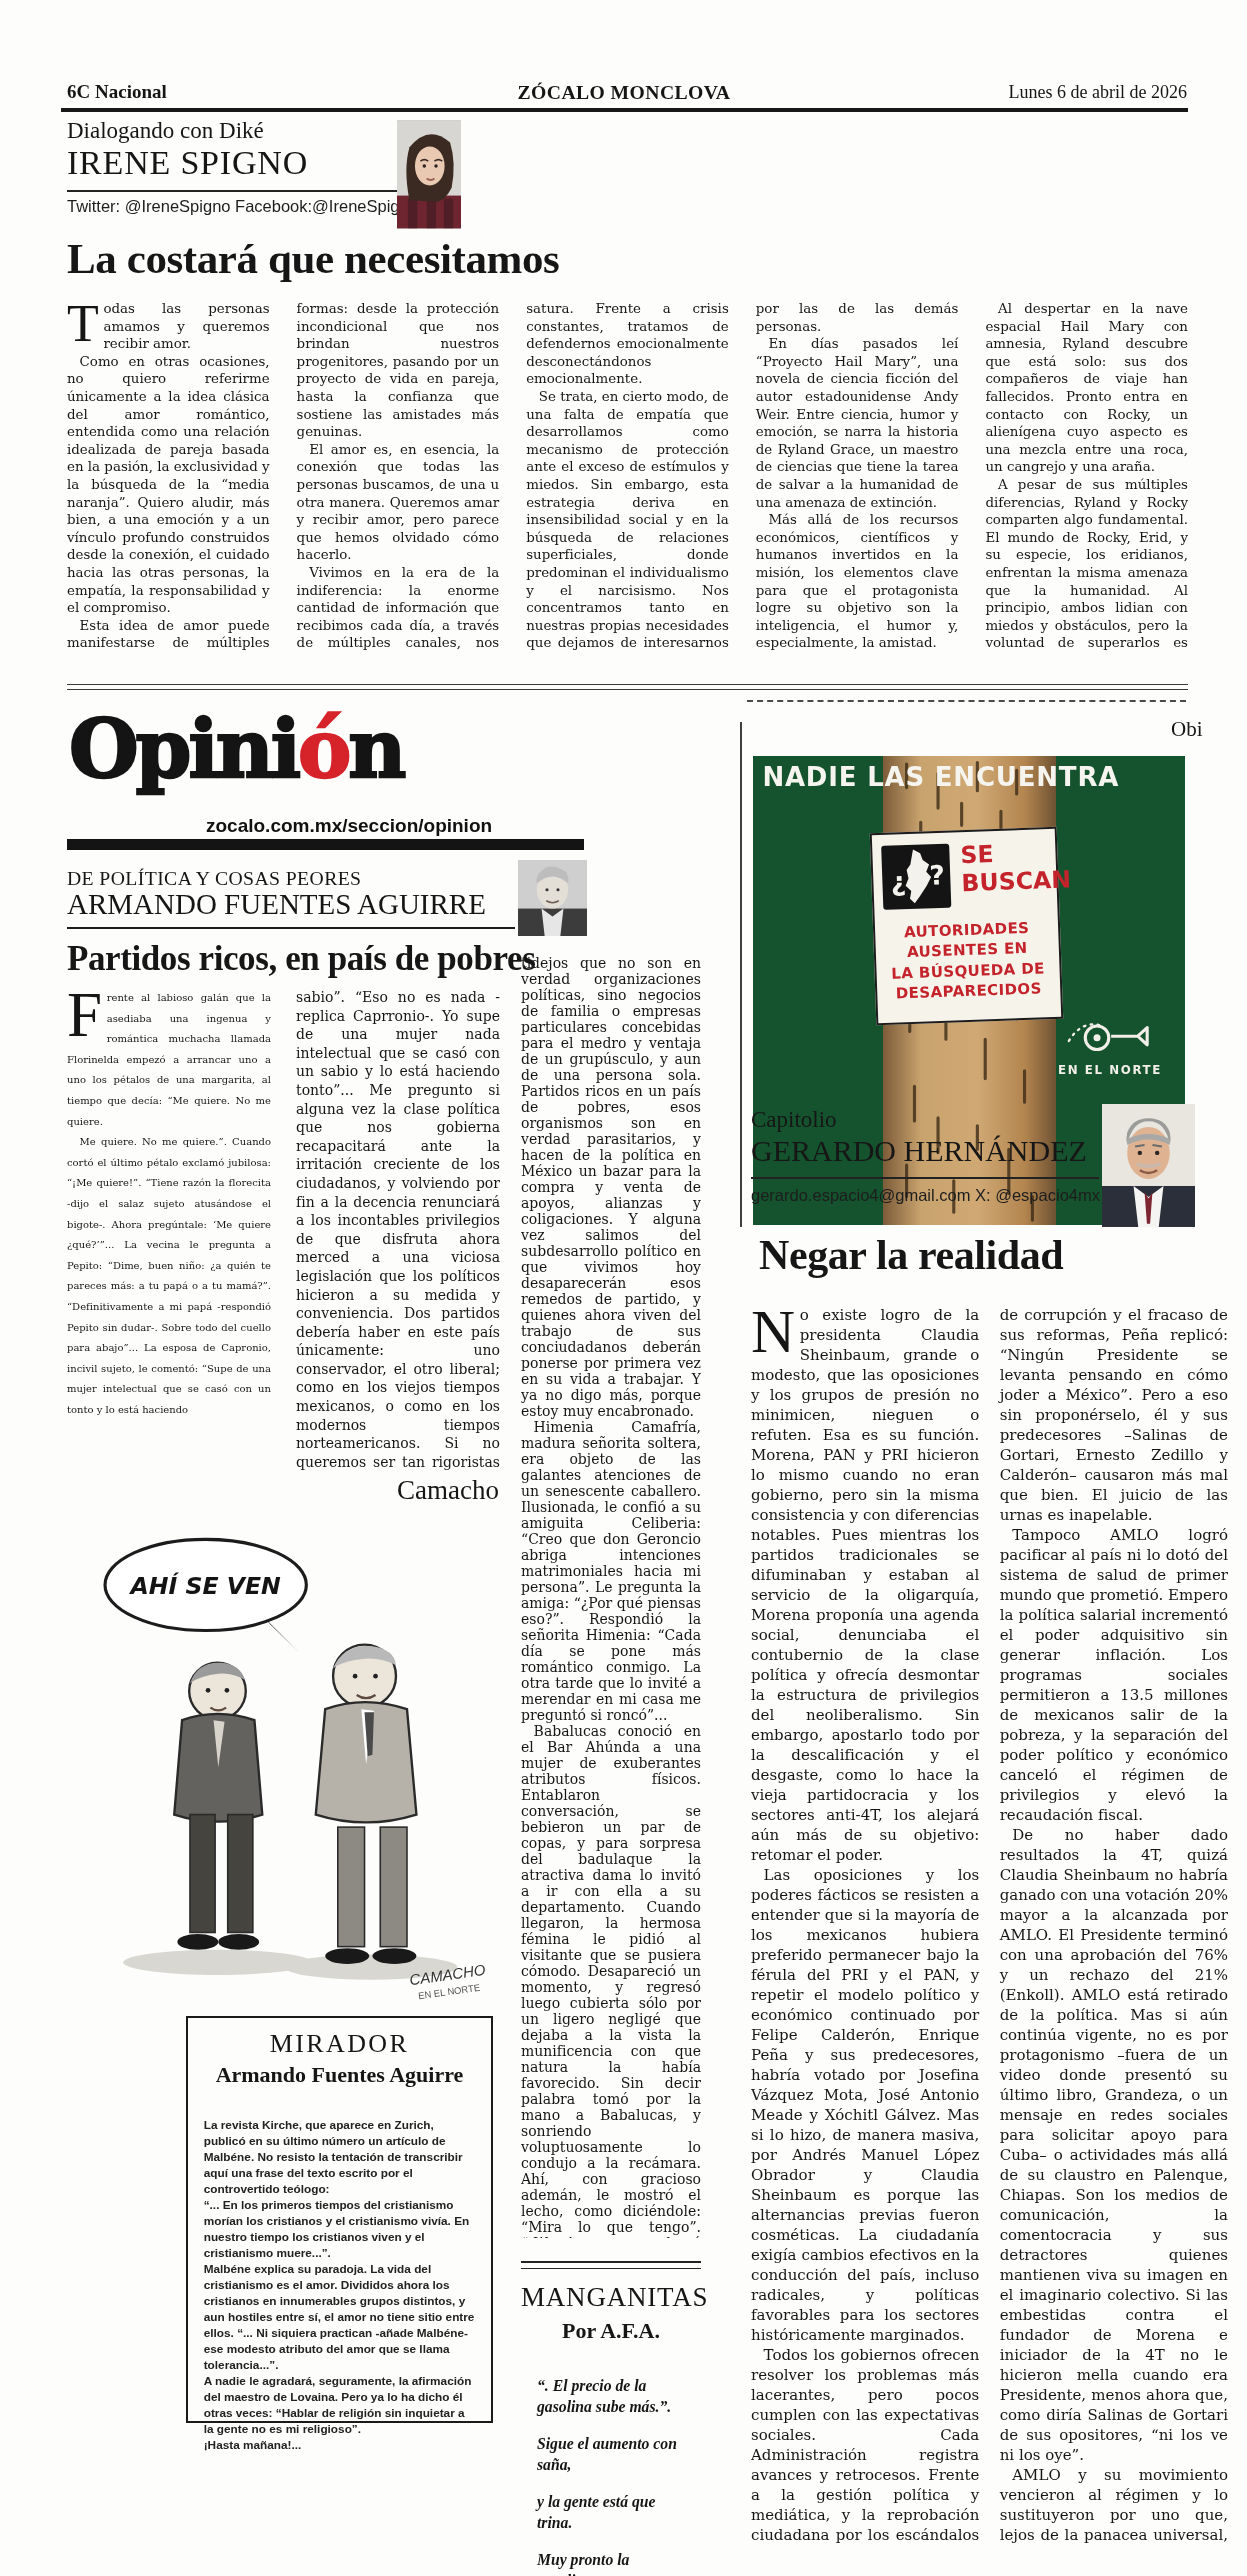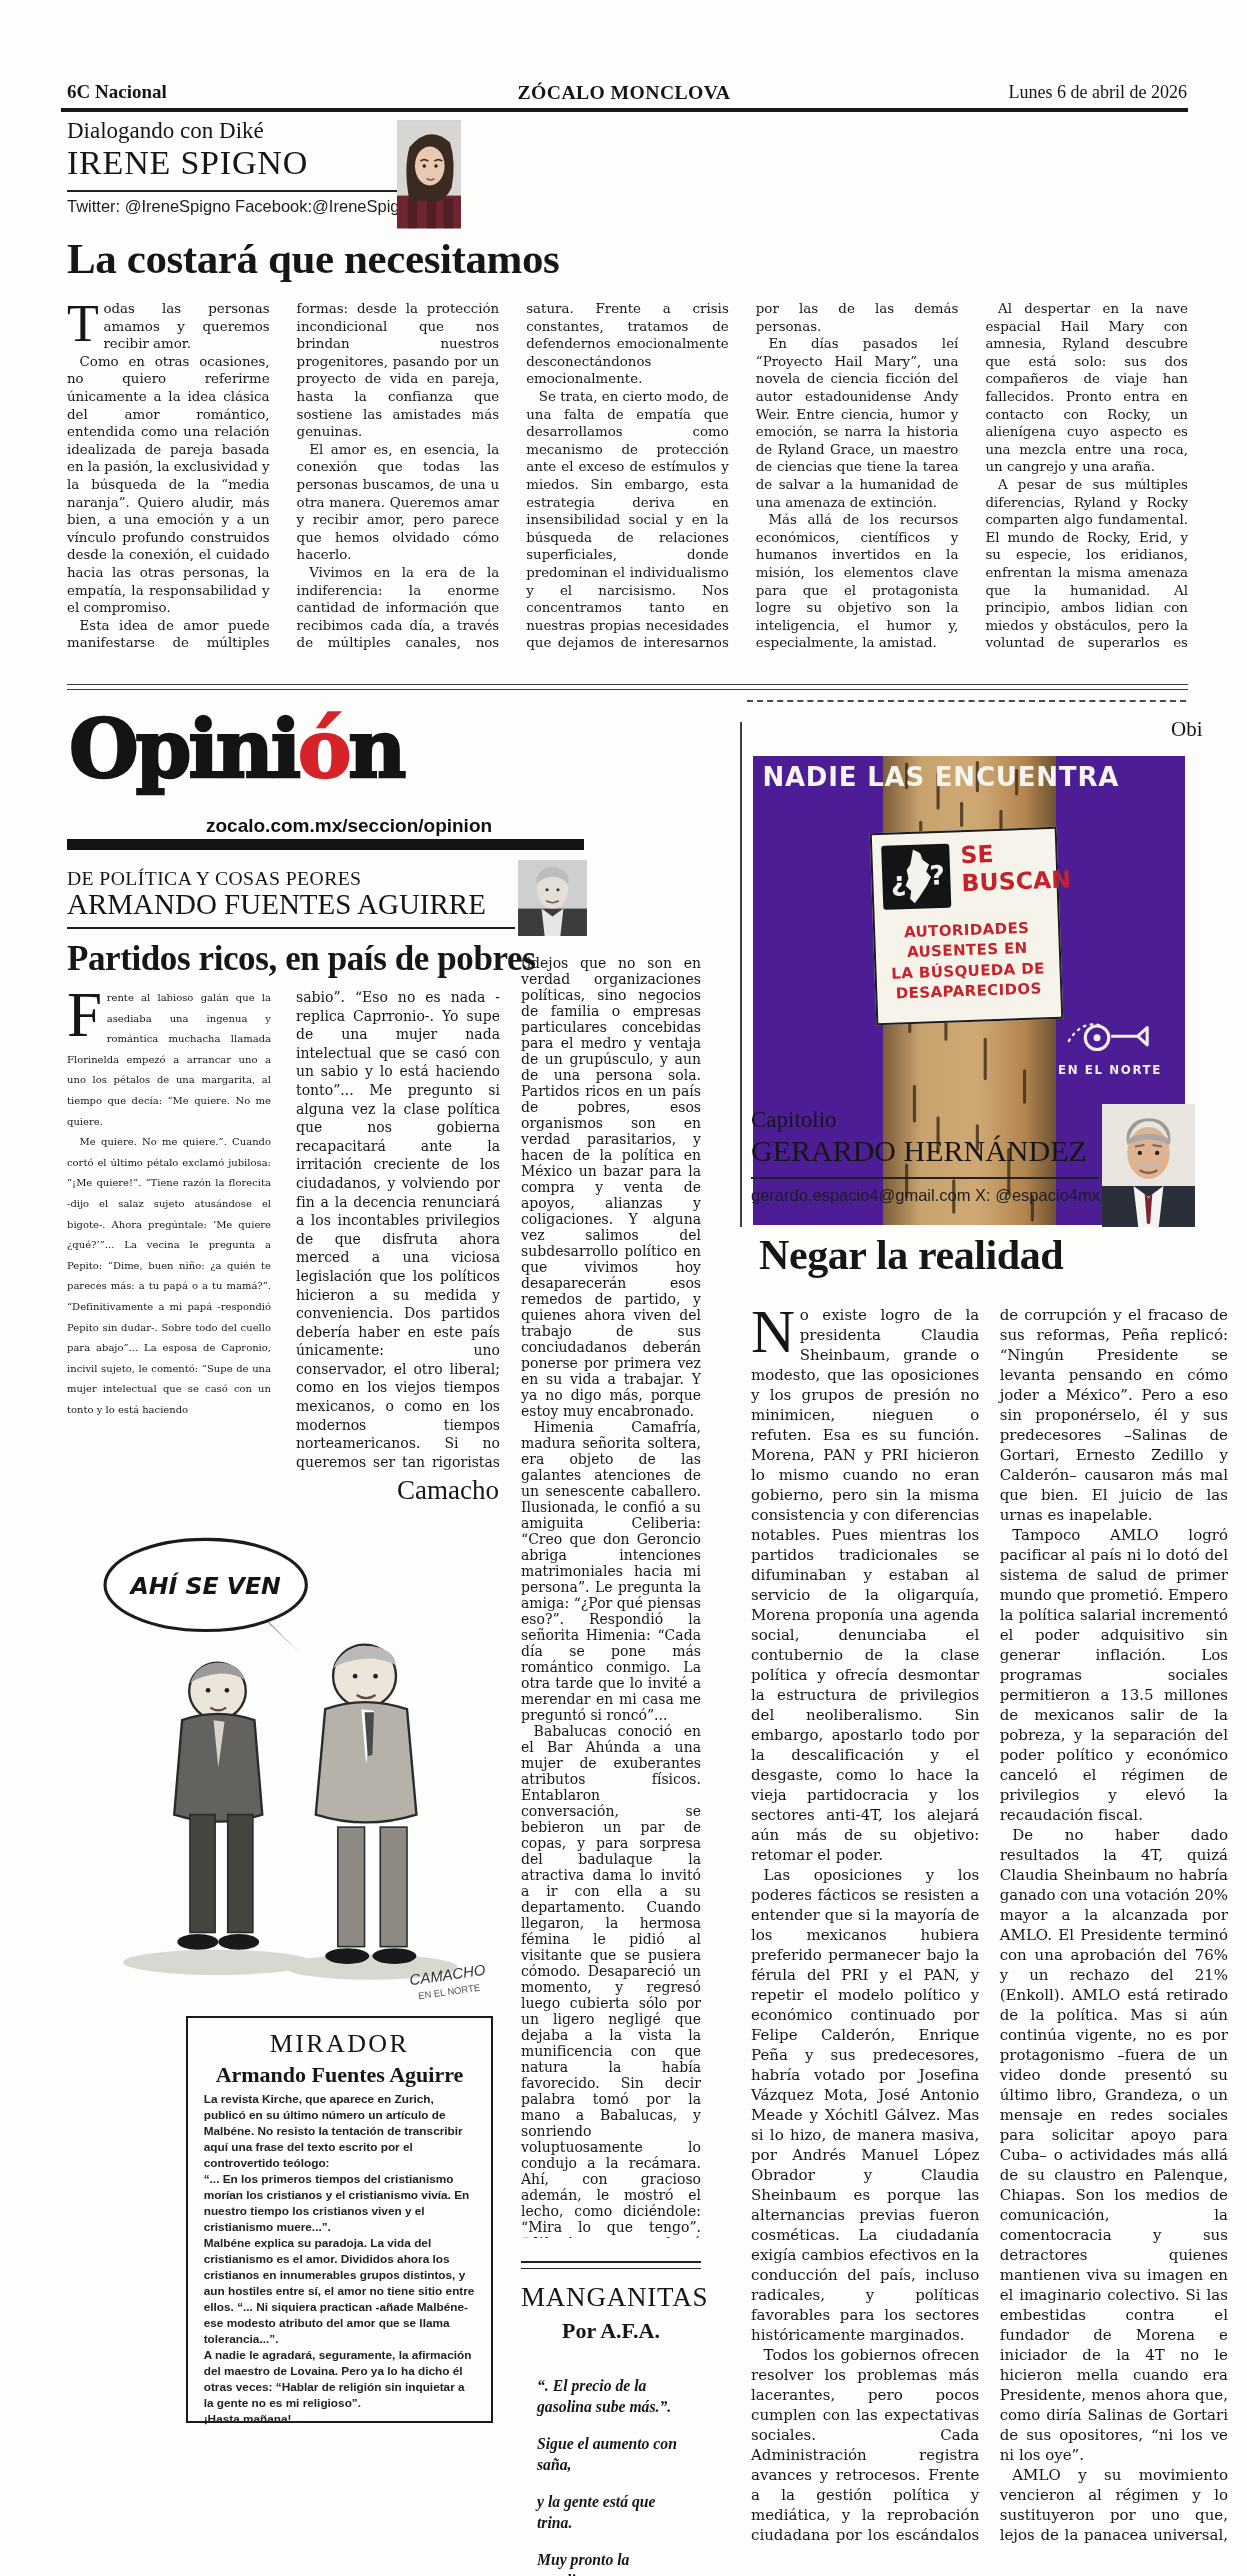--- a/index.html
+++ b/index.html
@@ -48,33 +48,33 @@
   #cat-col1 p:first-child::first-letter{float:left;font-size:63px;line-height:49px;padding:3.1px 4.7px 0 0;font-family:"Liberation Serif",serif;}
   #cat-col2{left:296px;top:988px;width:204px;height:483px;font-size:14px;line-height:18.6px;text-align:justify;overflow:hidden;}
   #cam-credit{left:296px;top:1475px;width:203px;text-align:right;font:27px "Liberation Serif",serif;}
   #cartoon1{left:72px;top:1522px;width:427px;height:486px;}
   #cat-col3{left:521px;top:955px;width:180px;height:1283px;font-size:14px;line-height:16px;text-align:justify;overflow:hidden;}
 
   
   #mirador{left:186px;top:2016px;width:307px;height:407px;border:2.4px solid #1a1a1a;box-sizing:border-box;padding:11px 15.7px;}
   #mir-title{text-align:center;font:26px "Liberation Serif",serif;letter-spacing:2.4px;}
   #mir-author{text-align:center;font:bold 22px "Liberation Serif",serif;margin-top:3.1px;}
-  #mir-body{margin-top:3px;font:bold 11.8px/16px "Liberation Sans",sans-serif;color:#222;}
+  #mir-body{margin-top:29px;font:bold 11.8px/16px "Liberation Sans",sans-serif;color:#222;}
   #mir-body p{margin:0;}
   #mir-body p + p{text-indent:0;}
 
   
   #mg-rule{left:521px;top:2261px;width:180px;height:4.7px;border-top:2.4px solid #222;border-bottom:1.6px solid #222;}
   #mg-title{left:521px;top:2282px;width:180px;text-align:center;font:27px "Liberation Serif",serif;letter-spacing:0.8px;}
   #mg-byline{left:521px;top:2318px;width:180px;text-align:center;font:bold 22px "Liberation Serif",serif;}
   #mg-verse{left:521px;top:2359px;width:182px;font:bold italic 15.7px/21px "Liberation Serif",serif;}
   #mg-verse p{margin:16px;}
 
   
-  #cartoon2{left:753px;top:756px;width:432px;height:469px;background:#4c1d95;overflow:hidden;}
+  #cartoon2{left:753px;top:756px;width:432px;height:469px;background:#14532d;overflow:hidden;}
   #c2-banner{position:absolute;left:9.4px;top:6.3px;color:#f6f4ee;font:bold 26px "DejaVu Sans",sans-serif;letter-spacing:0.8px;}
   #c2-trunk{position:absolute;left:130px;top:0;width:173px;height:469px;
             background:linear-gradient(90deg,#7c5c39 0%,#c9a36e 22%,#cfa873 55%,#b3854f 82%,#6e5233 100%);}
   #c2-sign{position:absolute;left:120px;top:74px;width:187px;height:192px;background:#f6f3ea;border:2.4px solid #1c1c1c;
            transform:rotate(-2deg);box-sizing:border-box;}
   #c2-square{position:absolute;left:9.4px;top:11px;width:68px;height:64px;background:#141414;border-radius:3.1px;}
   #c2-sev{position:absolute;left:88px;top:9.4px;color:#c4232b;font:bold 23.6px "DejaVu Sans",sans-serif;line-height:28px;}
   #c2-lines{position:absolute;left:0;top:88px;width:100%;text-align:center;color:#c4232b;
             font:bold 15px/20.4px "DejaVu Sans",sans-serif;letter-spacing:0.4px;}
   #c2-lines p{margin:0;}

